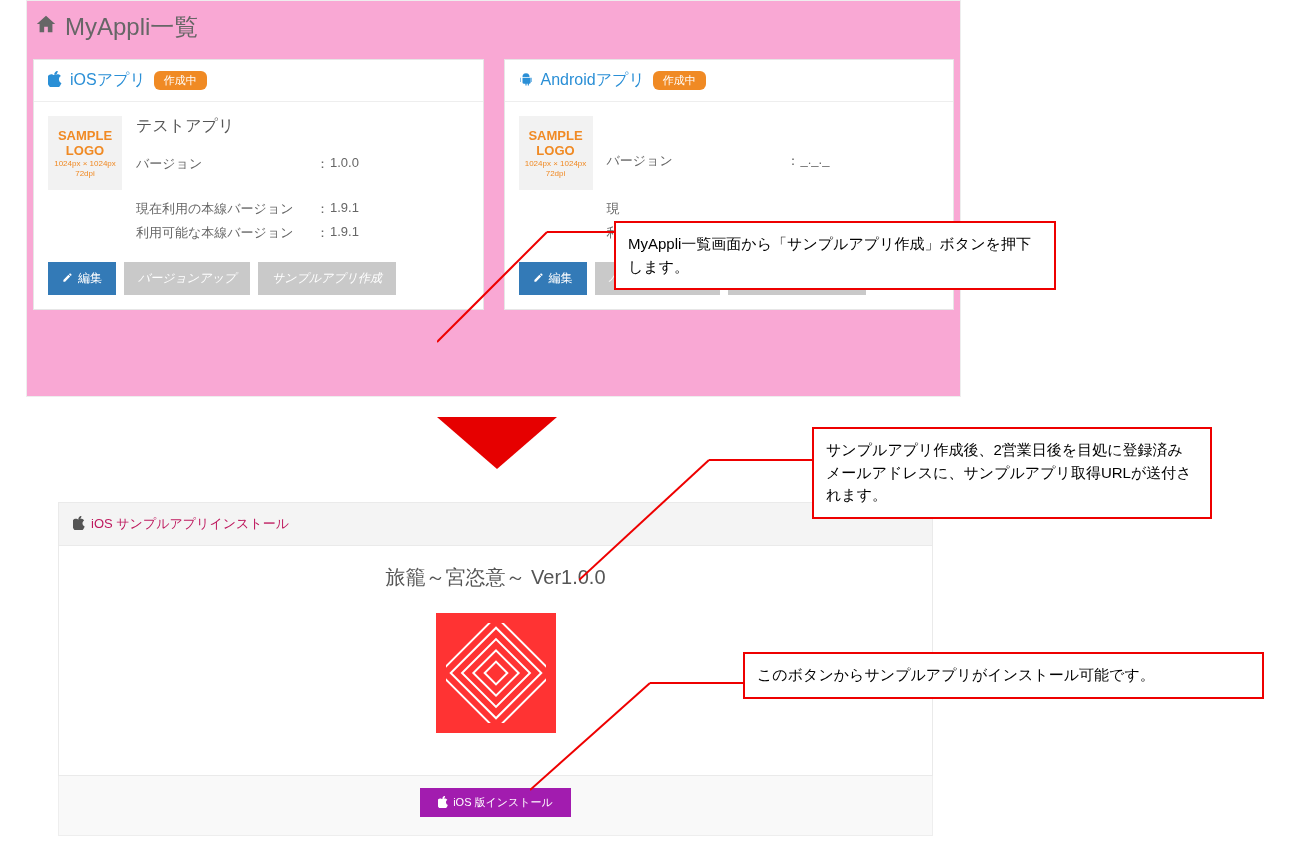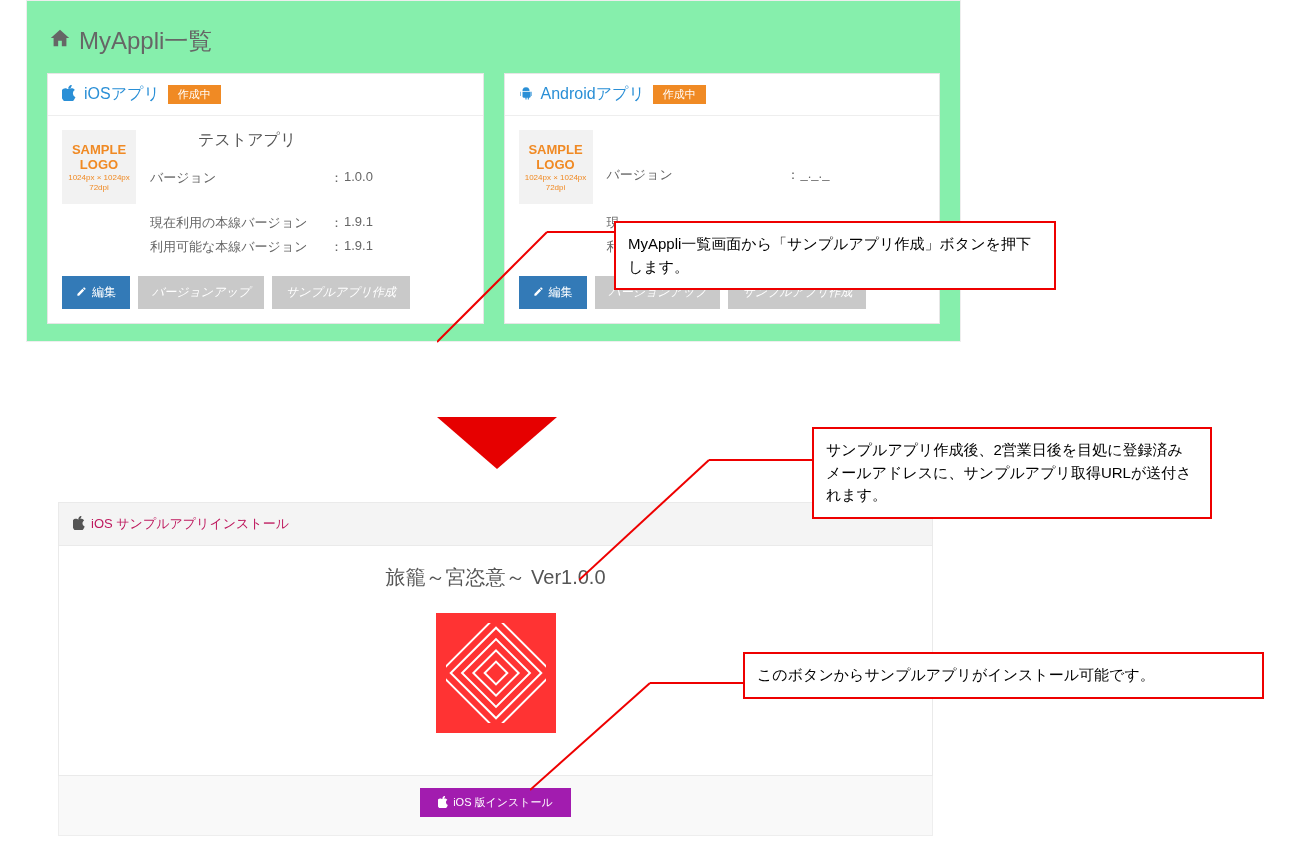--- a/index.html
+++ b/index.html
@@ -1,36 +1,36 @@
 <!DOCTYPE html>
 <html><head>
 <meta charset="utf-8">
 <style>
   * { box-sizing: border-box; margin: 0; padding: 0; }
   body { font-family: "Hiragino Kaku Gothic Pro", "Meiryo", sans-serif; background: #fff; color: #555; font-size: 14px; }
   .stage { width: 1312px; height: 850px; position: relative; }
 
-  .toppanel { position: absolute; left: 26px; top: 0; width: 935px; height: 342px; background: #86efac; border: 1px solid #eee; padding: 20px; }
+  .toppanel { position: absolute; left: 26px; top: 0; width: 935px; height: 397px; background: #f9a8d4; border: 1px solid #eee; padding: 6px; }
   .page-title { font-size: 24px; color: #666; margin: 4px 0 16px 2px; display: flex; align-items: center; gap: 8px; }
   .home-icon svg { width: 22px; height: 22px; fill: #666; }
 
   .cards { display: flex; gap: 20px; }
   .card { flex: 1; background: #fff; border: 1px solid #e6e6e6; padding: 0 0 14px 0; }
   .card-head { padding: 10px 14px; border-bottom: 1px solid #eee; display: flex; align-items: center; gap: 8px; font-size: 16px; }
   .card-head a { color: #2a8fd6; text-decoration: none; }
   .ios-icon svg { width: 14px; height: 16px; fill: #2a8fd6; }
   .android-icon svg { width: 14px; height: 16px; fill: #2a8fd6; }
-  .badge { background: #f08a24; color: #fff; font-size: 11px; padding: 2px 10px; border-radius: 0; }
+  .badge { background: #f08a24; color: #fff; font-size: 11px; padding: 2px 10px; border-radius: 6px; }
 
   .card-body { padding: 14px; }
   .row1 { display: flex; gap: 14px; align-items: flex-start; }
   .logo { width: 74px; height: 74px; background: #f2f2f2; display: flex; flex-direction: column; align-items: center; justify-content: center; font-size: 8px; color: #f08a24; text-align: right; line-height: 1.2; }
   .logo .big { font-size: 13px; font-weight: bold; }
   .appinfo { flex: 1; }
-  .appname { font-size: 16px; color: #555; margin-bottom: 18px; margin-left: 48px; }
+  .appname { font-size: 16px; color: #555; margin-bottom: 18px; }
   .kv { display: flex; font-size: 13px; color: #666; margin-bottom: 6px; }
   .kv .k { width: 180px; }
   .kv .c { width: 14px; }
   .kv .v { }
   .versions { margin-left: 88px; margin-top: 10px; }
 
   .btnrow { display: flex; gap: 8px; padding: 0 14px; }
   .btn { flex: 0 0 auto; padding: 8px 14px; font-size: 12px; color: #fff; border: none; cursor: pointer; display: inline-flex; align-items: center; gap: 5px; }
   .btn-primary { background: #337ab7; }
   .btn-muted   { background: #c9c9c9; font-style: italic; }

